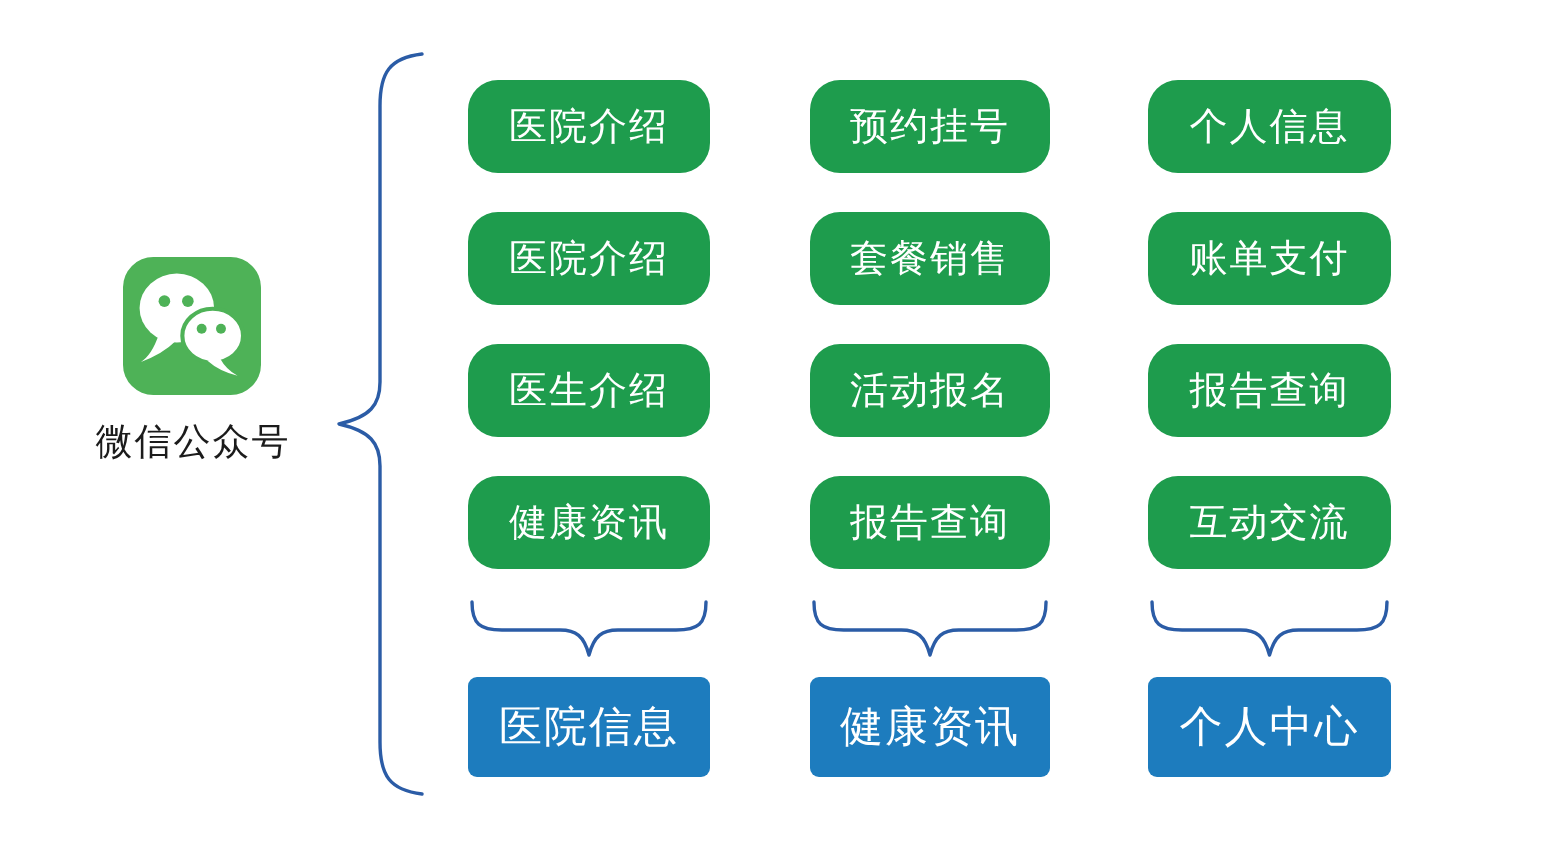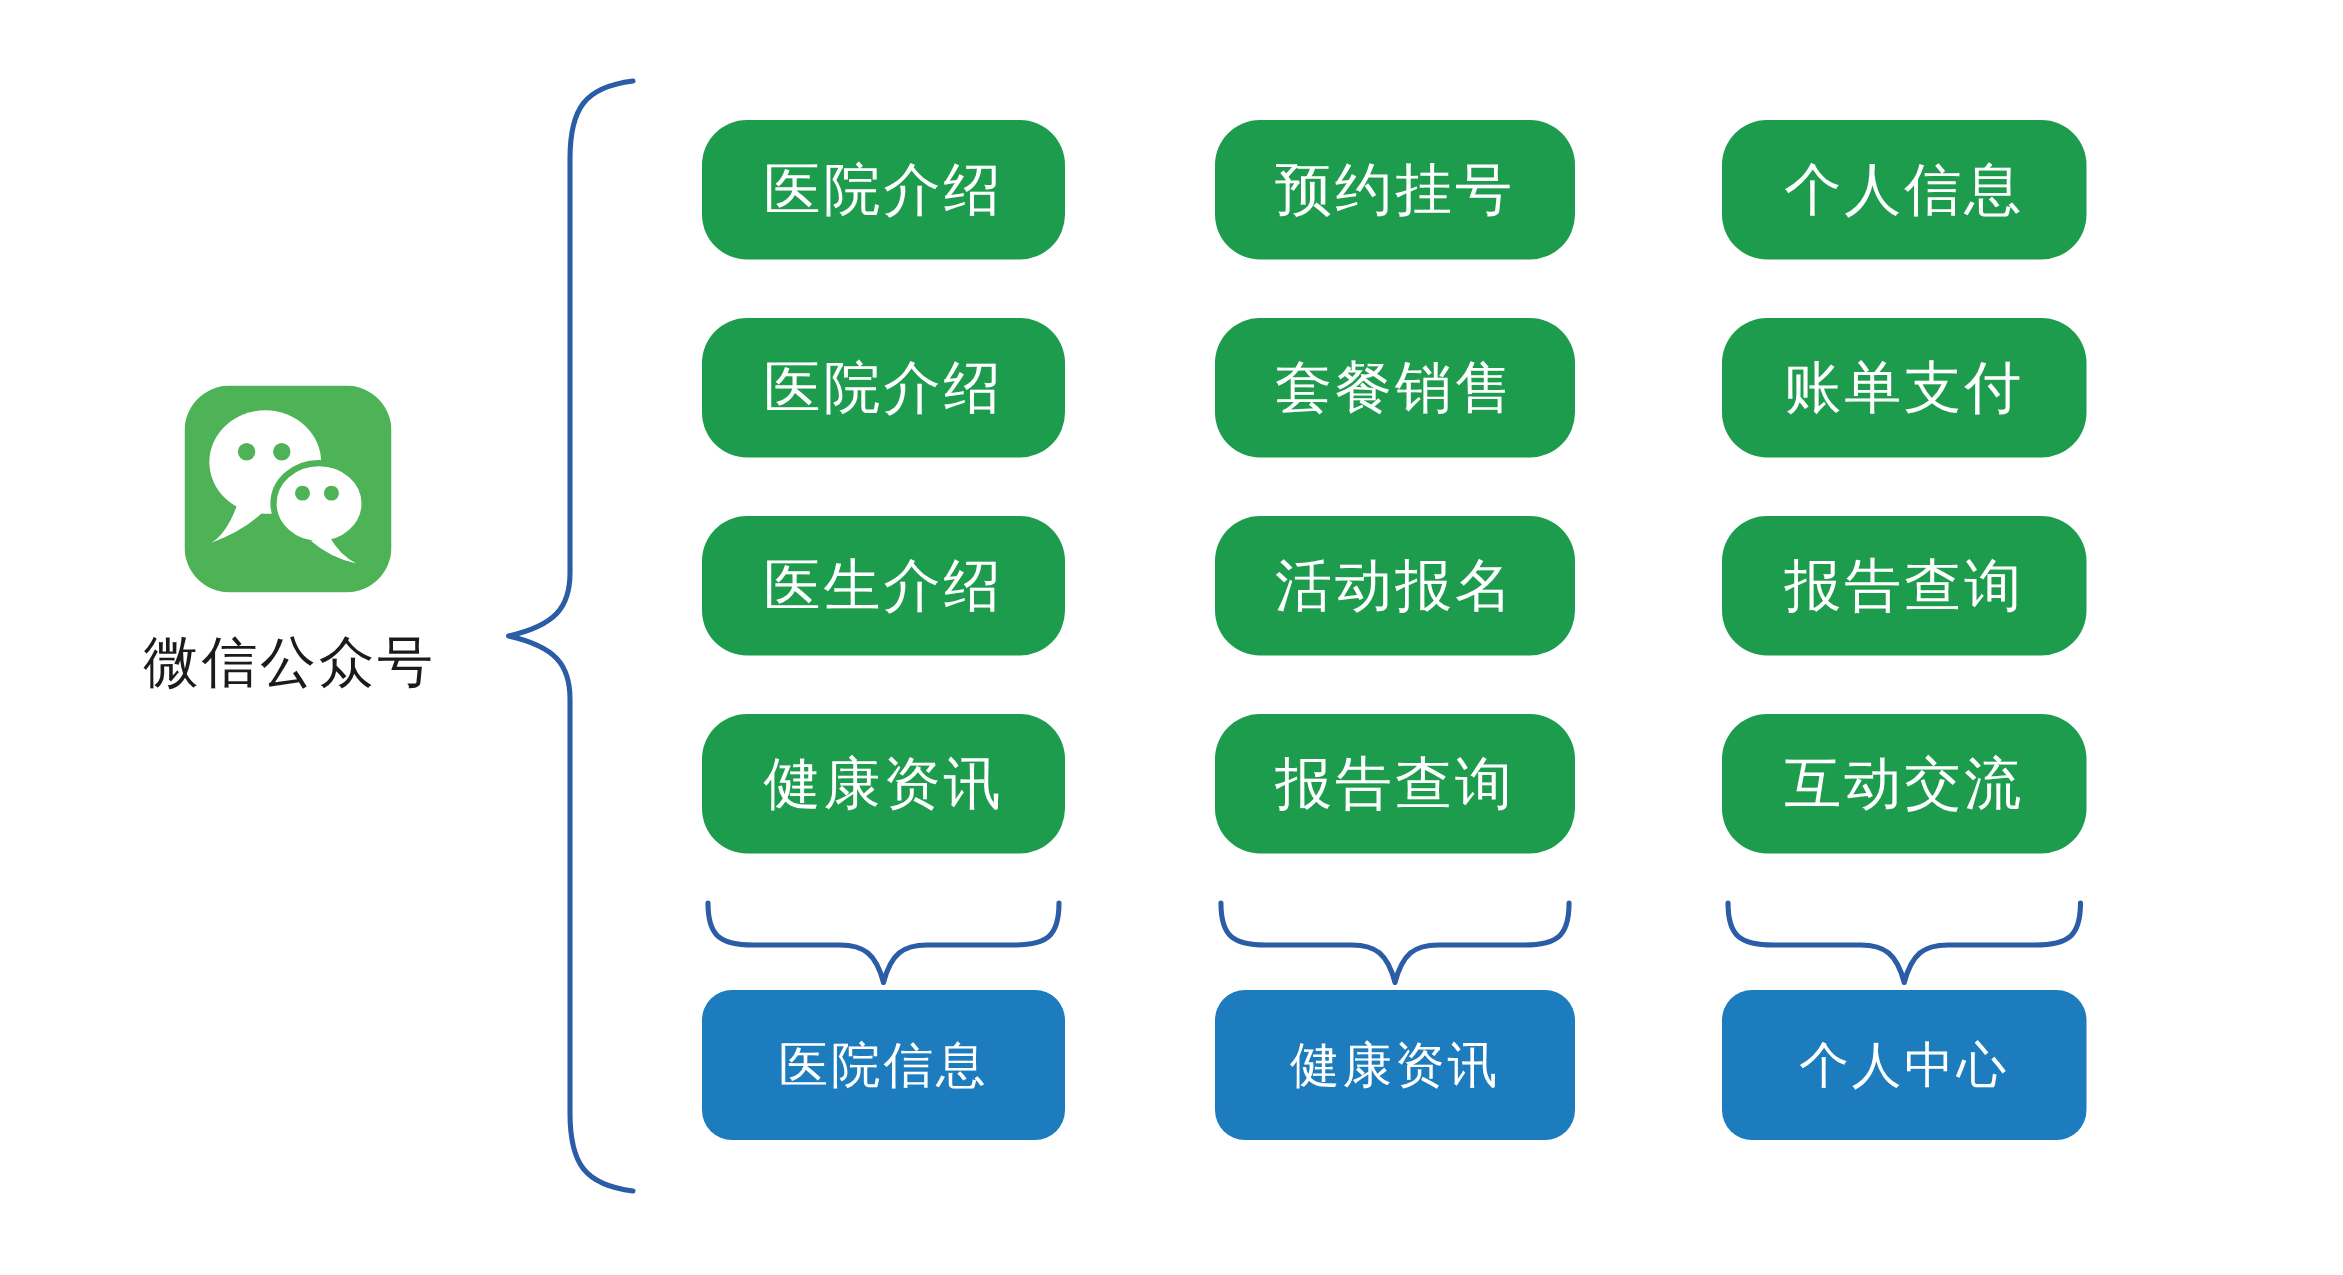--- a/index.html
+++ b/index.html
@@ -21,21 +21,21 @@
   .c1{left:810px;width:240px;}
   .c2{left:1148px;width:243px;}
   
   .r0{top:80px;} .r1{top:212px;} .r2{top:344px;} .r3{top:476px;text-align:right;}
   .node{
     position:absolute;height:93px;border-radius:30px;
     display:flex;align-items:center;justify-content:center;
     color:#ffffff;font-size:38px;letter-spacing:2px;white-space:nowrap;
   }
   .green{background:#1E9C4D;}
-  .blue{background:#1D7CBE;top:660px;height:100px;font-size:33px;border-radius:20px;}
+  .blue{background:#1D7CBE;top:677px;height:100px;font-size:43px;border-radius:9px;}
   .col-brace{position:absolute;top:598px;height:62px;}
   .stroke{fill:none;stroke:#2B5CA6;stroke-width:3.4;stroke-linecap:round;stroke-linejoin:round;}
 </style>
 </head>
 <body>
 
 <div class="canvas">
 
   <div class="wx-icon">
     <svg viewBox="0 0 100 100" aria-hidden="true">

